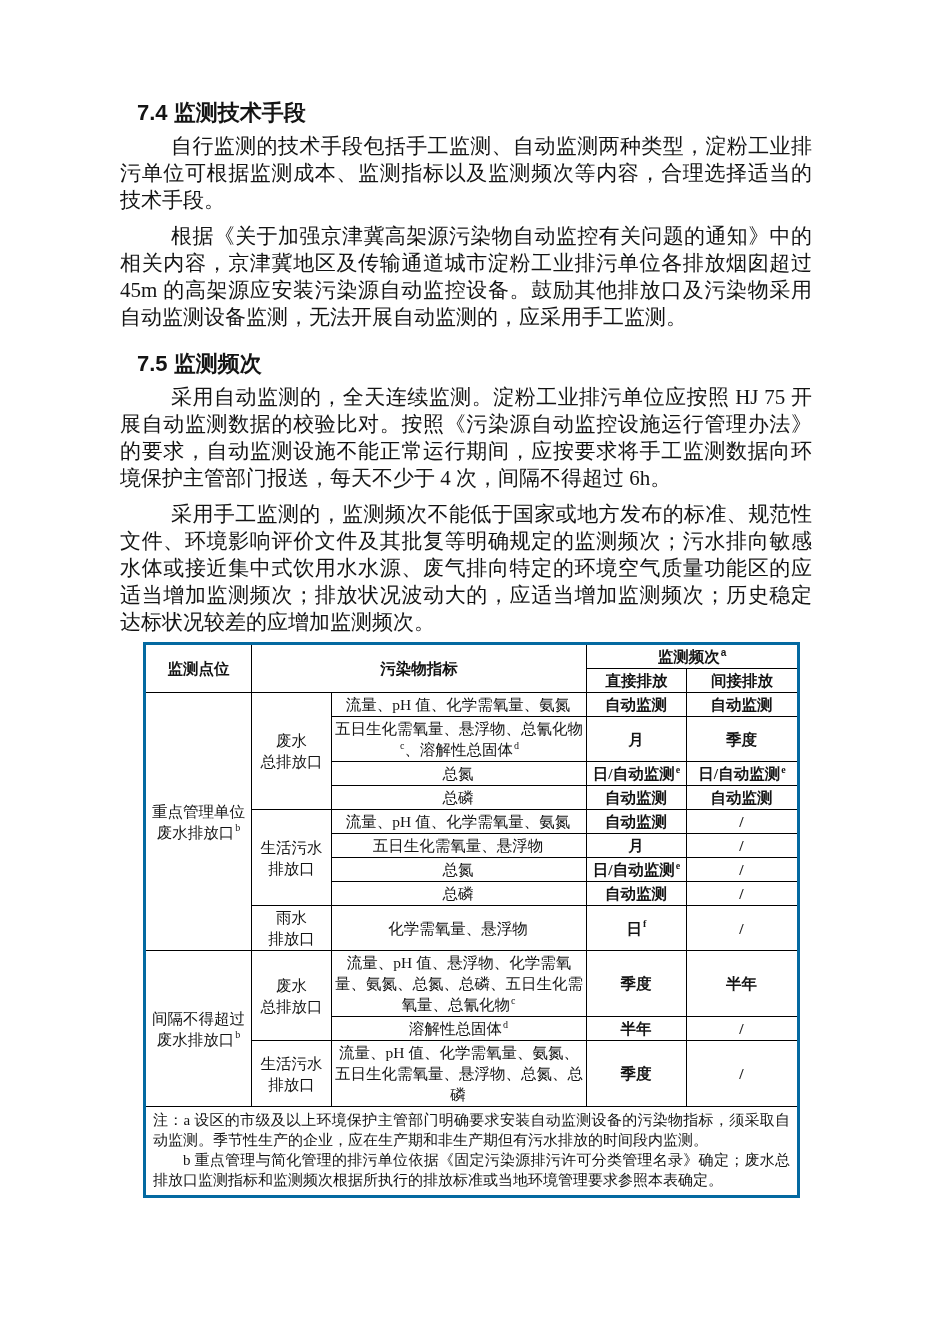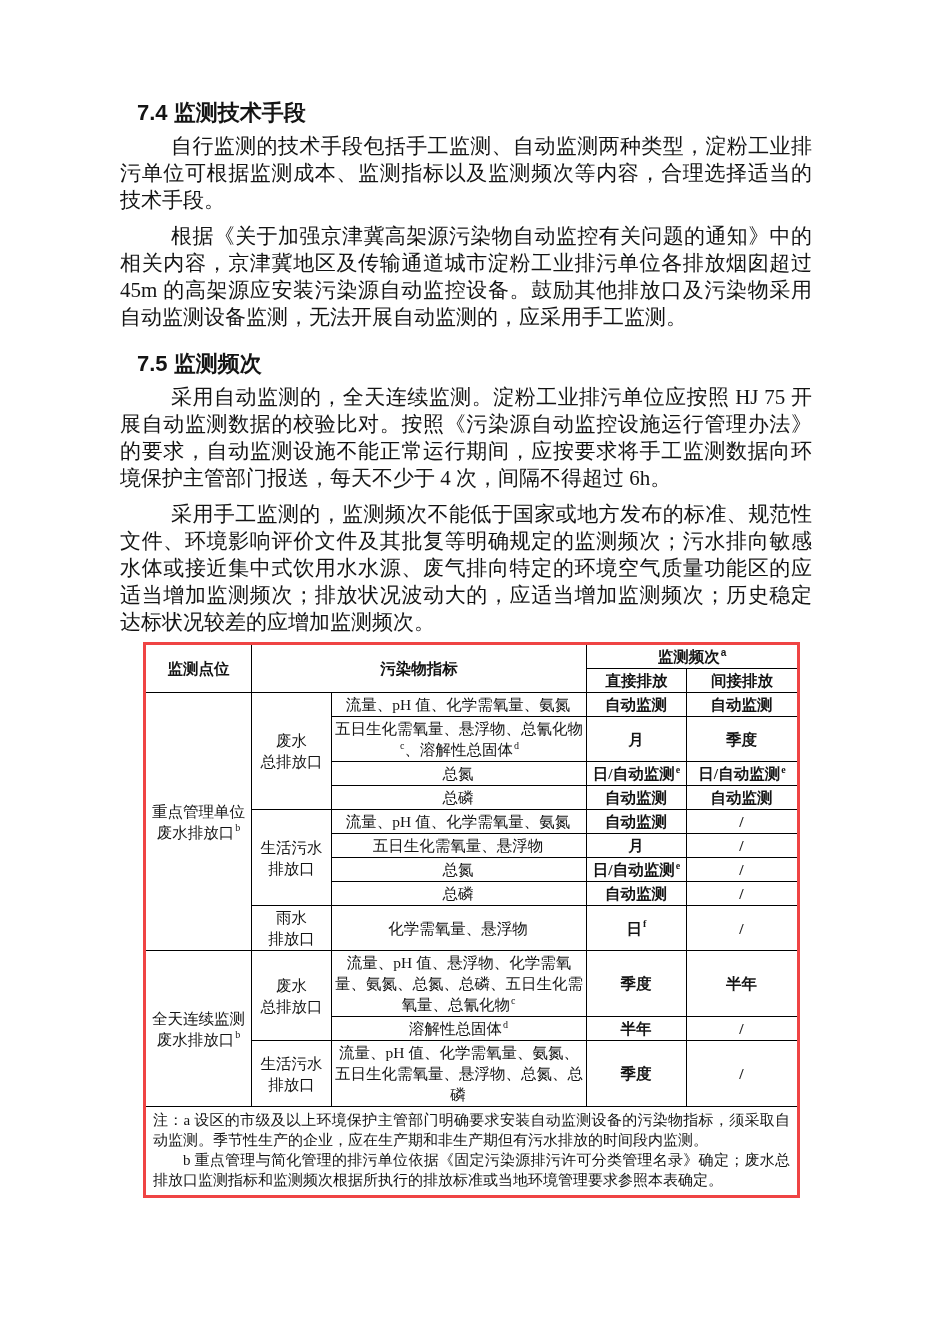--- a/index.html
+++ b/index.html
@@ -43,21 +43,21 @@
     line-height: 21px;
     text-align: center;
     width: 654px;
     margin: 13px 0 0 23px;
   }
   table.freq-table {
     margin: 6px 4px 0 23px;
     width: 654px;
     border-collapse: collapse;
     table-layout: fixed;
-    border: 3px solid #ef4444;
+    border: 3px solid #0369a1;
     font-size: 15.5px;
   }
   .freq-table th, .freq-table td {
     border: 1px solid #000;
     vertical-align: middle;
     padding: 1px 3px;
     text-align: center;
     line-height: 21px;
   }
   .freq-table thead th {
@@ -185,21 +185,21 @@
           <td class="out">
             <span class="cl">雨水</span>
             <span class="cl">排放口</span>
           </td>
           <td class="ind"><span>化学需氧量、悬浮物</span><sup></sup><span></span><sup></sup></td>
           <td class="freq"><span>日</span><sup>f</sup></td>
           <td class="freq"><span>/</span><sup></sup></td>
         </tr>
         <tr>
           <td rowspan="3" class="grp">
-            <span class="cl">全天连续监测</span>
+            <span class="cl">间隔不得超过</span>
             <span class="cl"><span>废水排放口</span><sup>b</sup></span>
           </td>
           <td rowspan="2" class="out">
             <span class="cl">废水</span>
             <span class="cl">总排放口</span>
           </td>
           <td class="ind"><span>流量、pH 值、悬浮物、化学需氧量、氨氮、总氮、总磷、五日生化需氧量、总氰化物</span><sup>c</sup><span></span><sup></sup></td>
           <td class="freq"><span>季度</span><sup></sup></td>
           <td class="freq"><span>半年</span><sup></sup></td>
         </tr>

